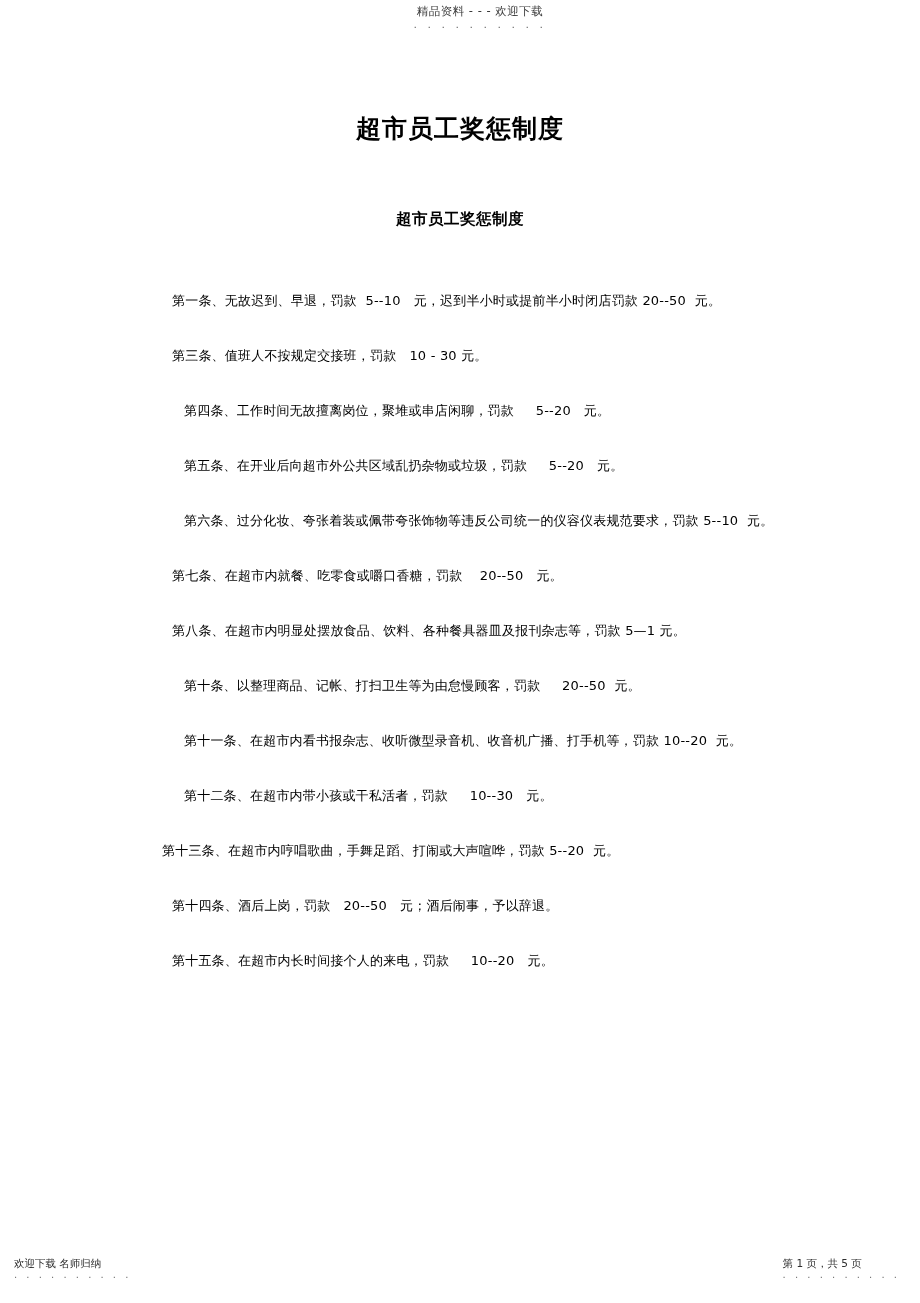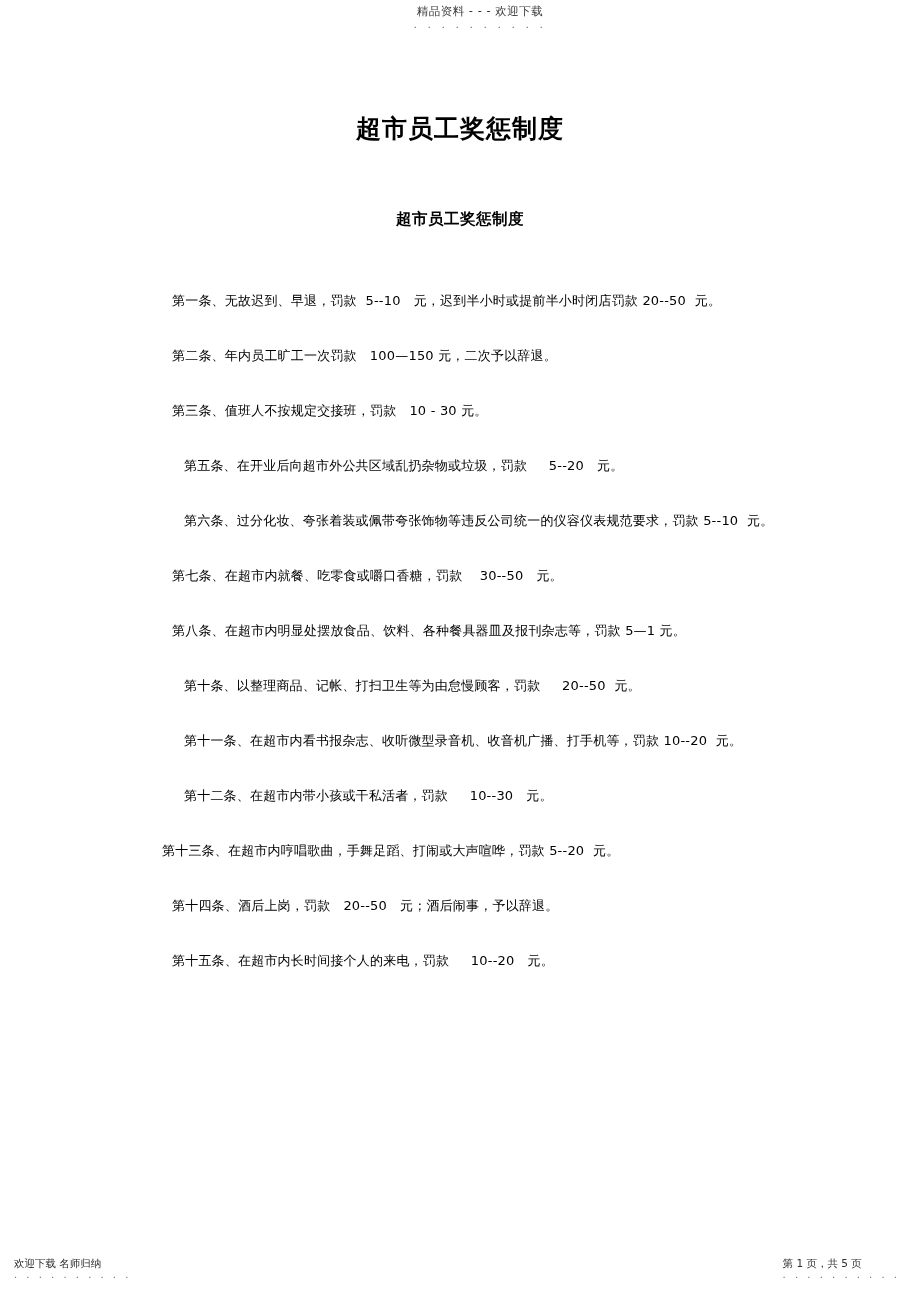--- a/index.html
+++ b/index.html
@@ -129,25 +129,25 @@
 </div>
 
 <div class="doc">
 
   <div class="doc-title">超市员工奖惩制度</div>
 
   <div class="doc-subtitle">超市员工奖惩制度</div>
 
   <div class="articles">
     <p class="article ind-a">第一条、无故迟到、早退，罚款  5--10   元，迟到半小时或提前半小时闭店罚款 20--50  元。</p>
-    <p class="article ind-a">第二条、年内员工旷工一次罚款   100—150 元，二次予以辞退。</p>
     <p class="article ind-a">第三条、值班人不按规定交接班，罚款   10 - 30 元。</p>
+    <p class="article ind-b">第四条、工作时间无故擅离岗位，聚堆或串店闲聊，罚款     5--20   元。</p>
     <p class="article ind-b">第五条、在开业后向超市外公共区域乱扔杂物或垃圾，罚款     5--20   元。</p>
     <p class="article ind-b">第六条、过分化妆、夸张着装或佩带夸张饰物等违反公司统一的仪容仪表规范要求，罚款 5--10  元。</p>
-    <p class="article ind-a">第七条、在超市内就餐、吃零食或嚼口香糖，罚款    30--50   元。</p>
+    <p class="article ind-a">第七条、在超市内就餐、吃零食或嚼口香糖，罚款    20--50   元。</p>
     <p class="article ind-a">第八条、在超市内明显处摆放食品、饮料、各种餐具器皿及报刊杂志等，罚款 5—1 元。</p>
     <p class="article ind-b wide">第十条、以整理商品、记帐、打扫卫生等为由怠慢顾客，罚款     20--50  元。</p>
     <p class="article ind-b">第十一条、在超市内看书报杂志、收听微型录音机、收音机广播、打手机等，罚款 10--20  元。</p>
     <p class="article ind-b">第十二条、在超市内带小孩或干私活者，罚款     10--30   元。</p>
     <p class="article ind-c wide">第十三条、在超市内哼唱歌曲，手舞足蹈、打闹或大声喧哗，罚款 5--20  元。</p>
     <p class="article ind-a">第十四条、酒后上岗，罚款   20--50   元；酒后闹事，予以辞退。</p>
     <p class="article ind-a">第十五条、在超市内长时间接个人的来电，罚款     10--20   元。</p>
 
   </div>
 

